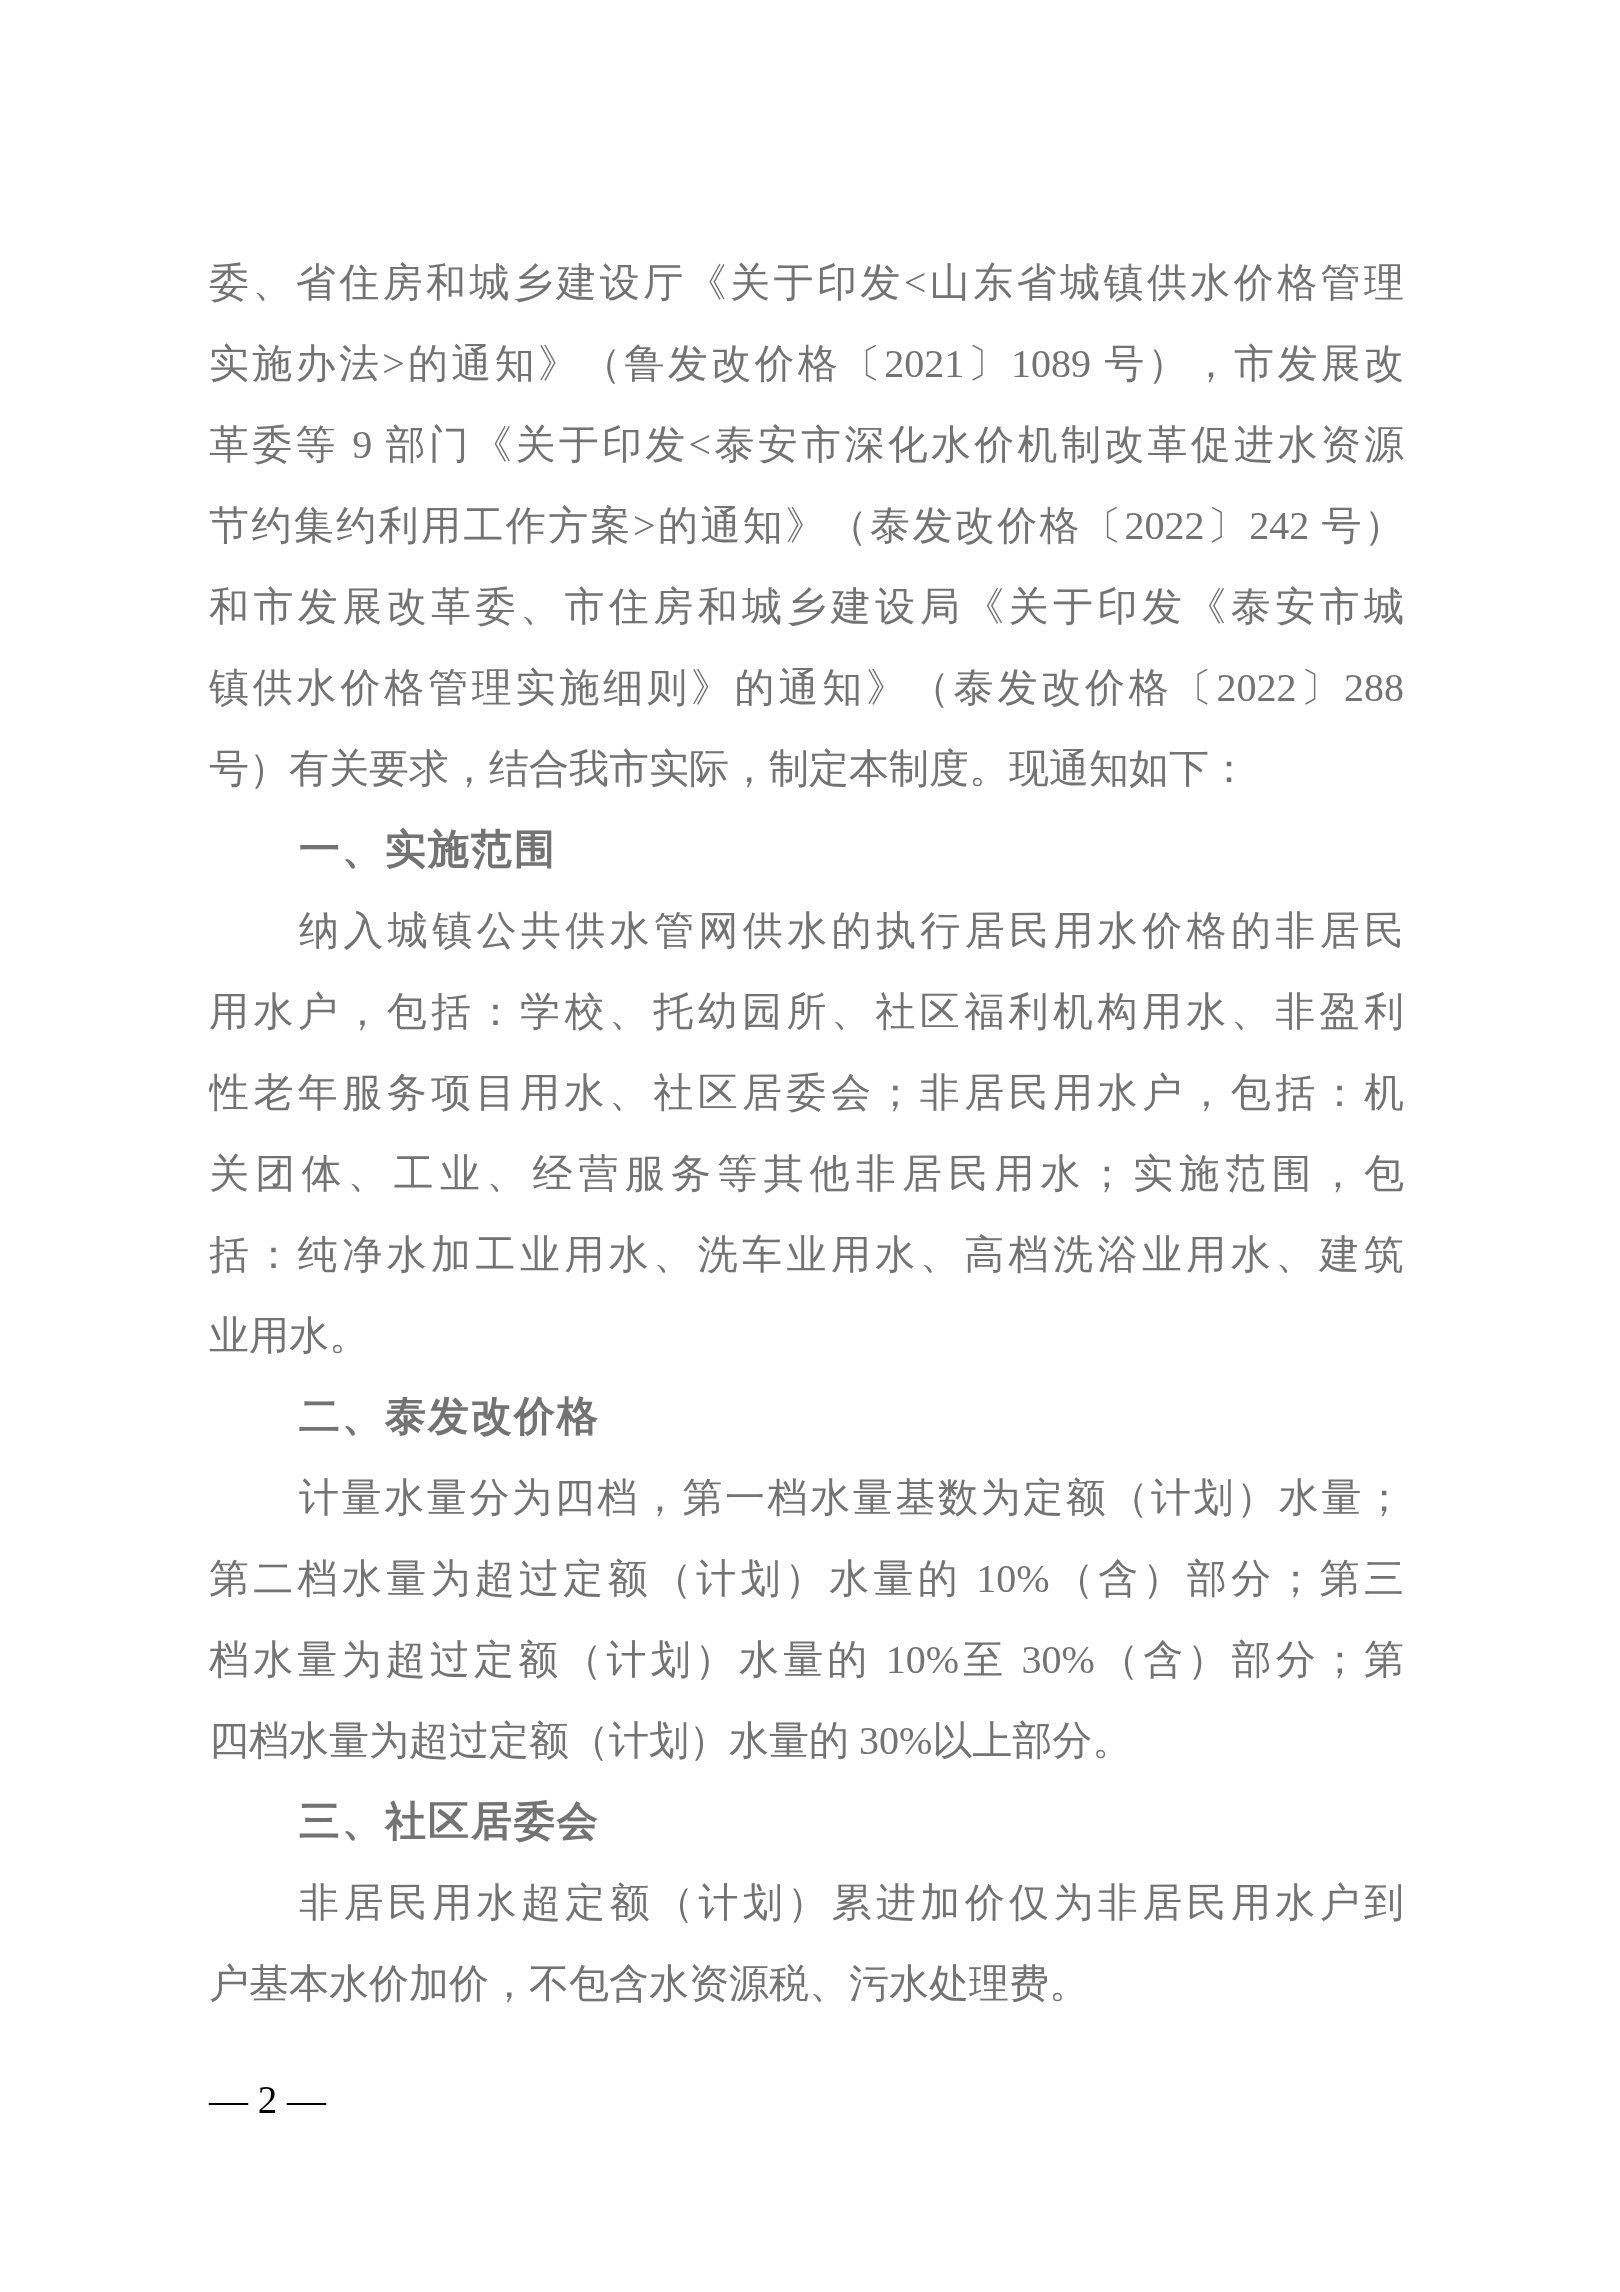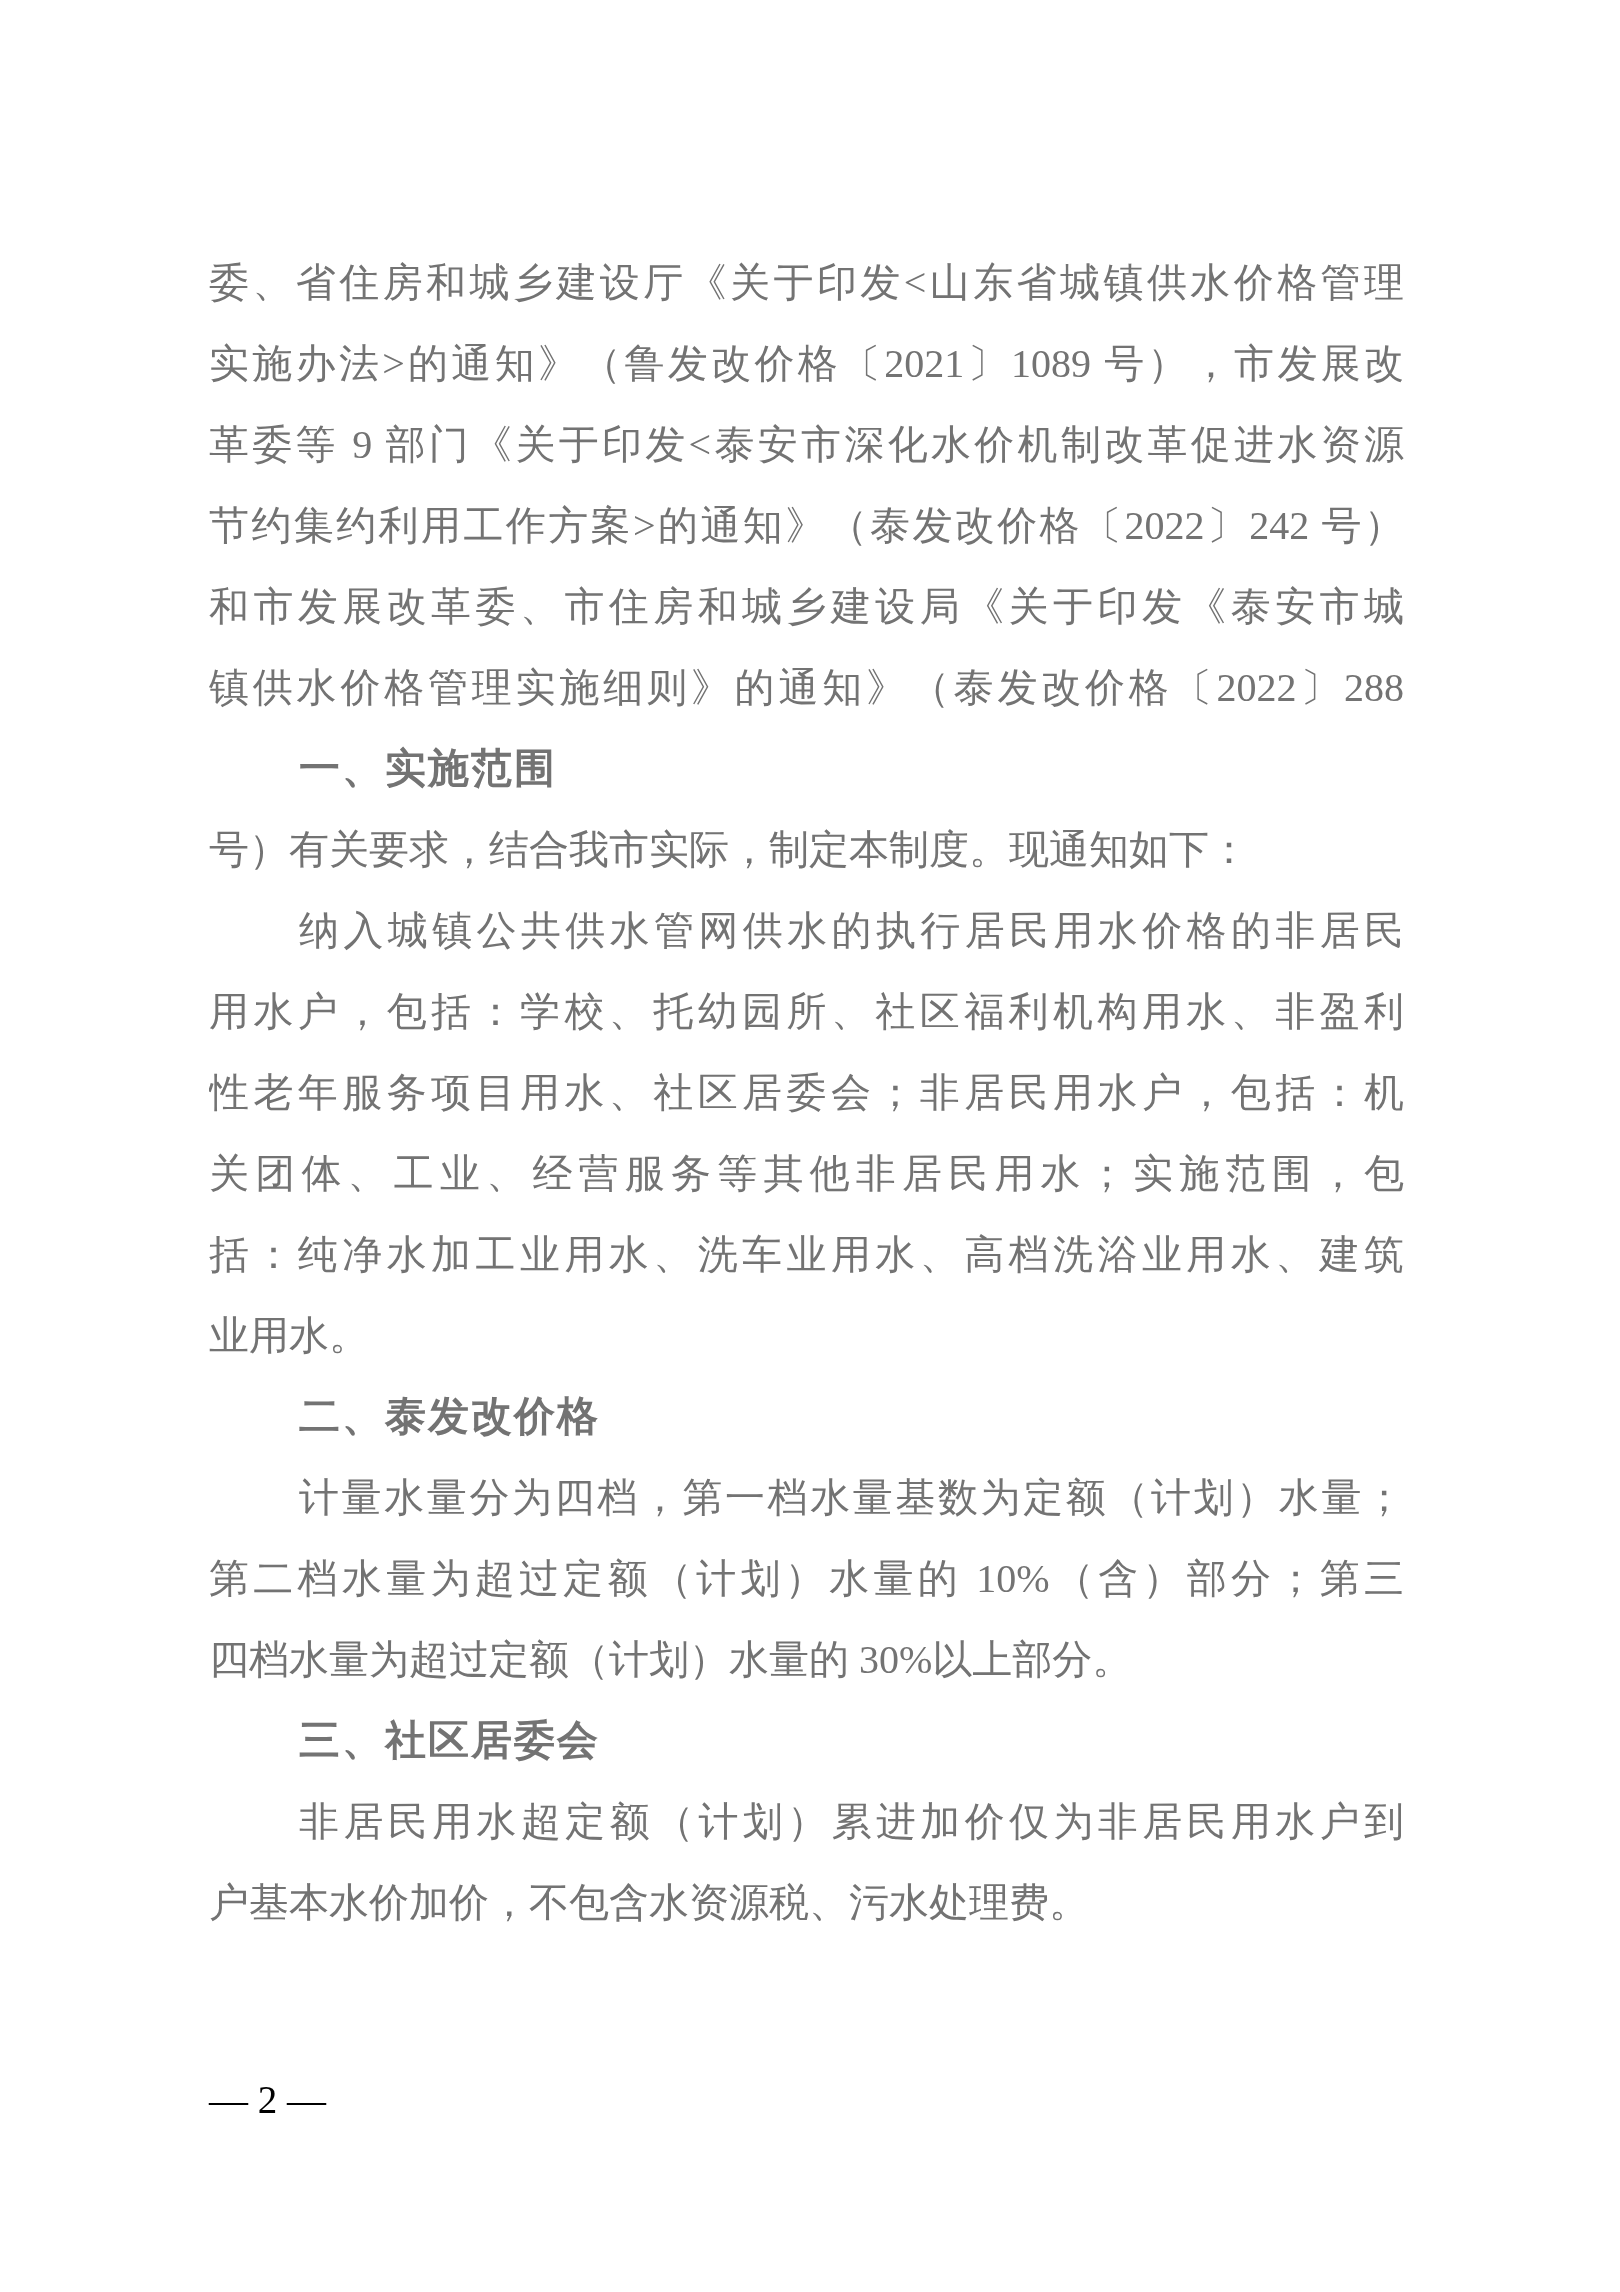--- a/index.html
+++ b/index.html
@@ -55,33 +55,34 @@
 
 <div class="page">
   <div class="content">
 
     <div class="line fill">委、省住房和城乡建设厅《关于印发&lt;山东省城镇供水价格管理</div>
     <div class="line fill">实施办法&gt;的通知》（鲁发改价格〔2021〕1089 号），市发展改</div>
     <div class="line fill">革委等 9 部门《关于印发&lt;泰安市深化水价机制改革促进水资源</div>
     <div class="line fill">节约集约利用工作方案&gt;的通知》（泰发改价格〔2022〕242 号）</div>
     <div class="line fill">和市发展改革委、市住房和城乡建设局《关于印发《泰安市城</div>
     <div class="line fill">镇供水价格管理实施细则》的通知》（泰发改价格〔2022〕288</div>
+    <div class="line">号）有关要求，结合我市实际，制定本制度。现通知如下：</div>
+
     <div class="line heading indent">一、实施范围</div>
-
-    <div class="line">号）有关要求，结合我市实际，制定本制度。现通知如下：</div>
     <div class="line fill indent">纳入城镇公共供水管网供水的执行居民用水价格的非居民</div>
     <div class="line fill">用水户，包括：学校、托幼园所、社区福利机构用水、非盈利</div>
     <div class="line fill">性老年服务项目用水、社区居委会；非居民用水户，包括：机</div>
     <div class="line fill">关团体、工业、经营服务等其他非居民用水；实施范围，包</div>
     <div class="line fill">括：纯净水加工业用水、洗车业用水、高档洗浴业用水、建筑</div>
     <div class="line">业用水。</div>
 
     <div class="line heading indent">二、泰发改价格</div>
     <div class="line fill indent">计量水量分为四档，第一档水量基数为定额（计划）水量；</div>
     <div class="line fill">第二档水量为超过定额（计划）水量的 10%（含）部分；第三</div>
+    <div class="line fill">档水量为超过定额（计划）水量的 10%至 30%（含）部分；第</div>
     <div class="line">四档水量为超过定额（计划）水量的 30%以上部分。</div>
 
     <div class="line heading indent">三、社区居委会</div>
     <div class="line fill indent">非居民用水超定额（计划）累进加价仅为非居民用水户到</div>
     <div class="line">户基本水价加价，不包含水资源税、污水处理费。</div>
 
   </div>
 
   <div class="footer">— 2 —</div>
 </div>

